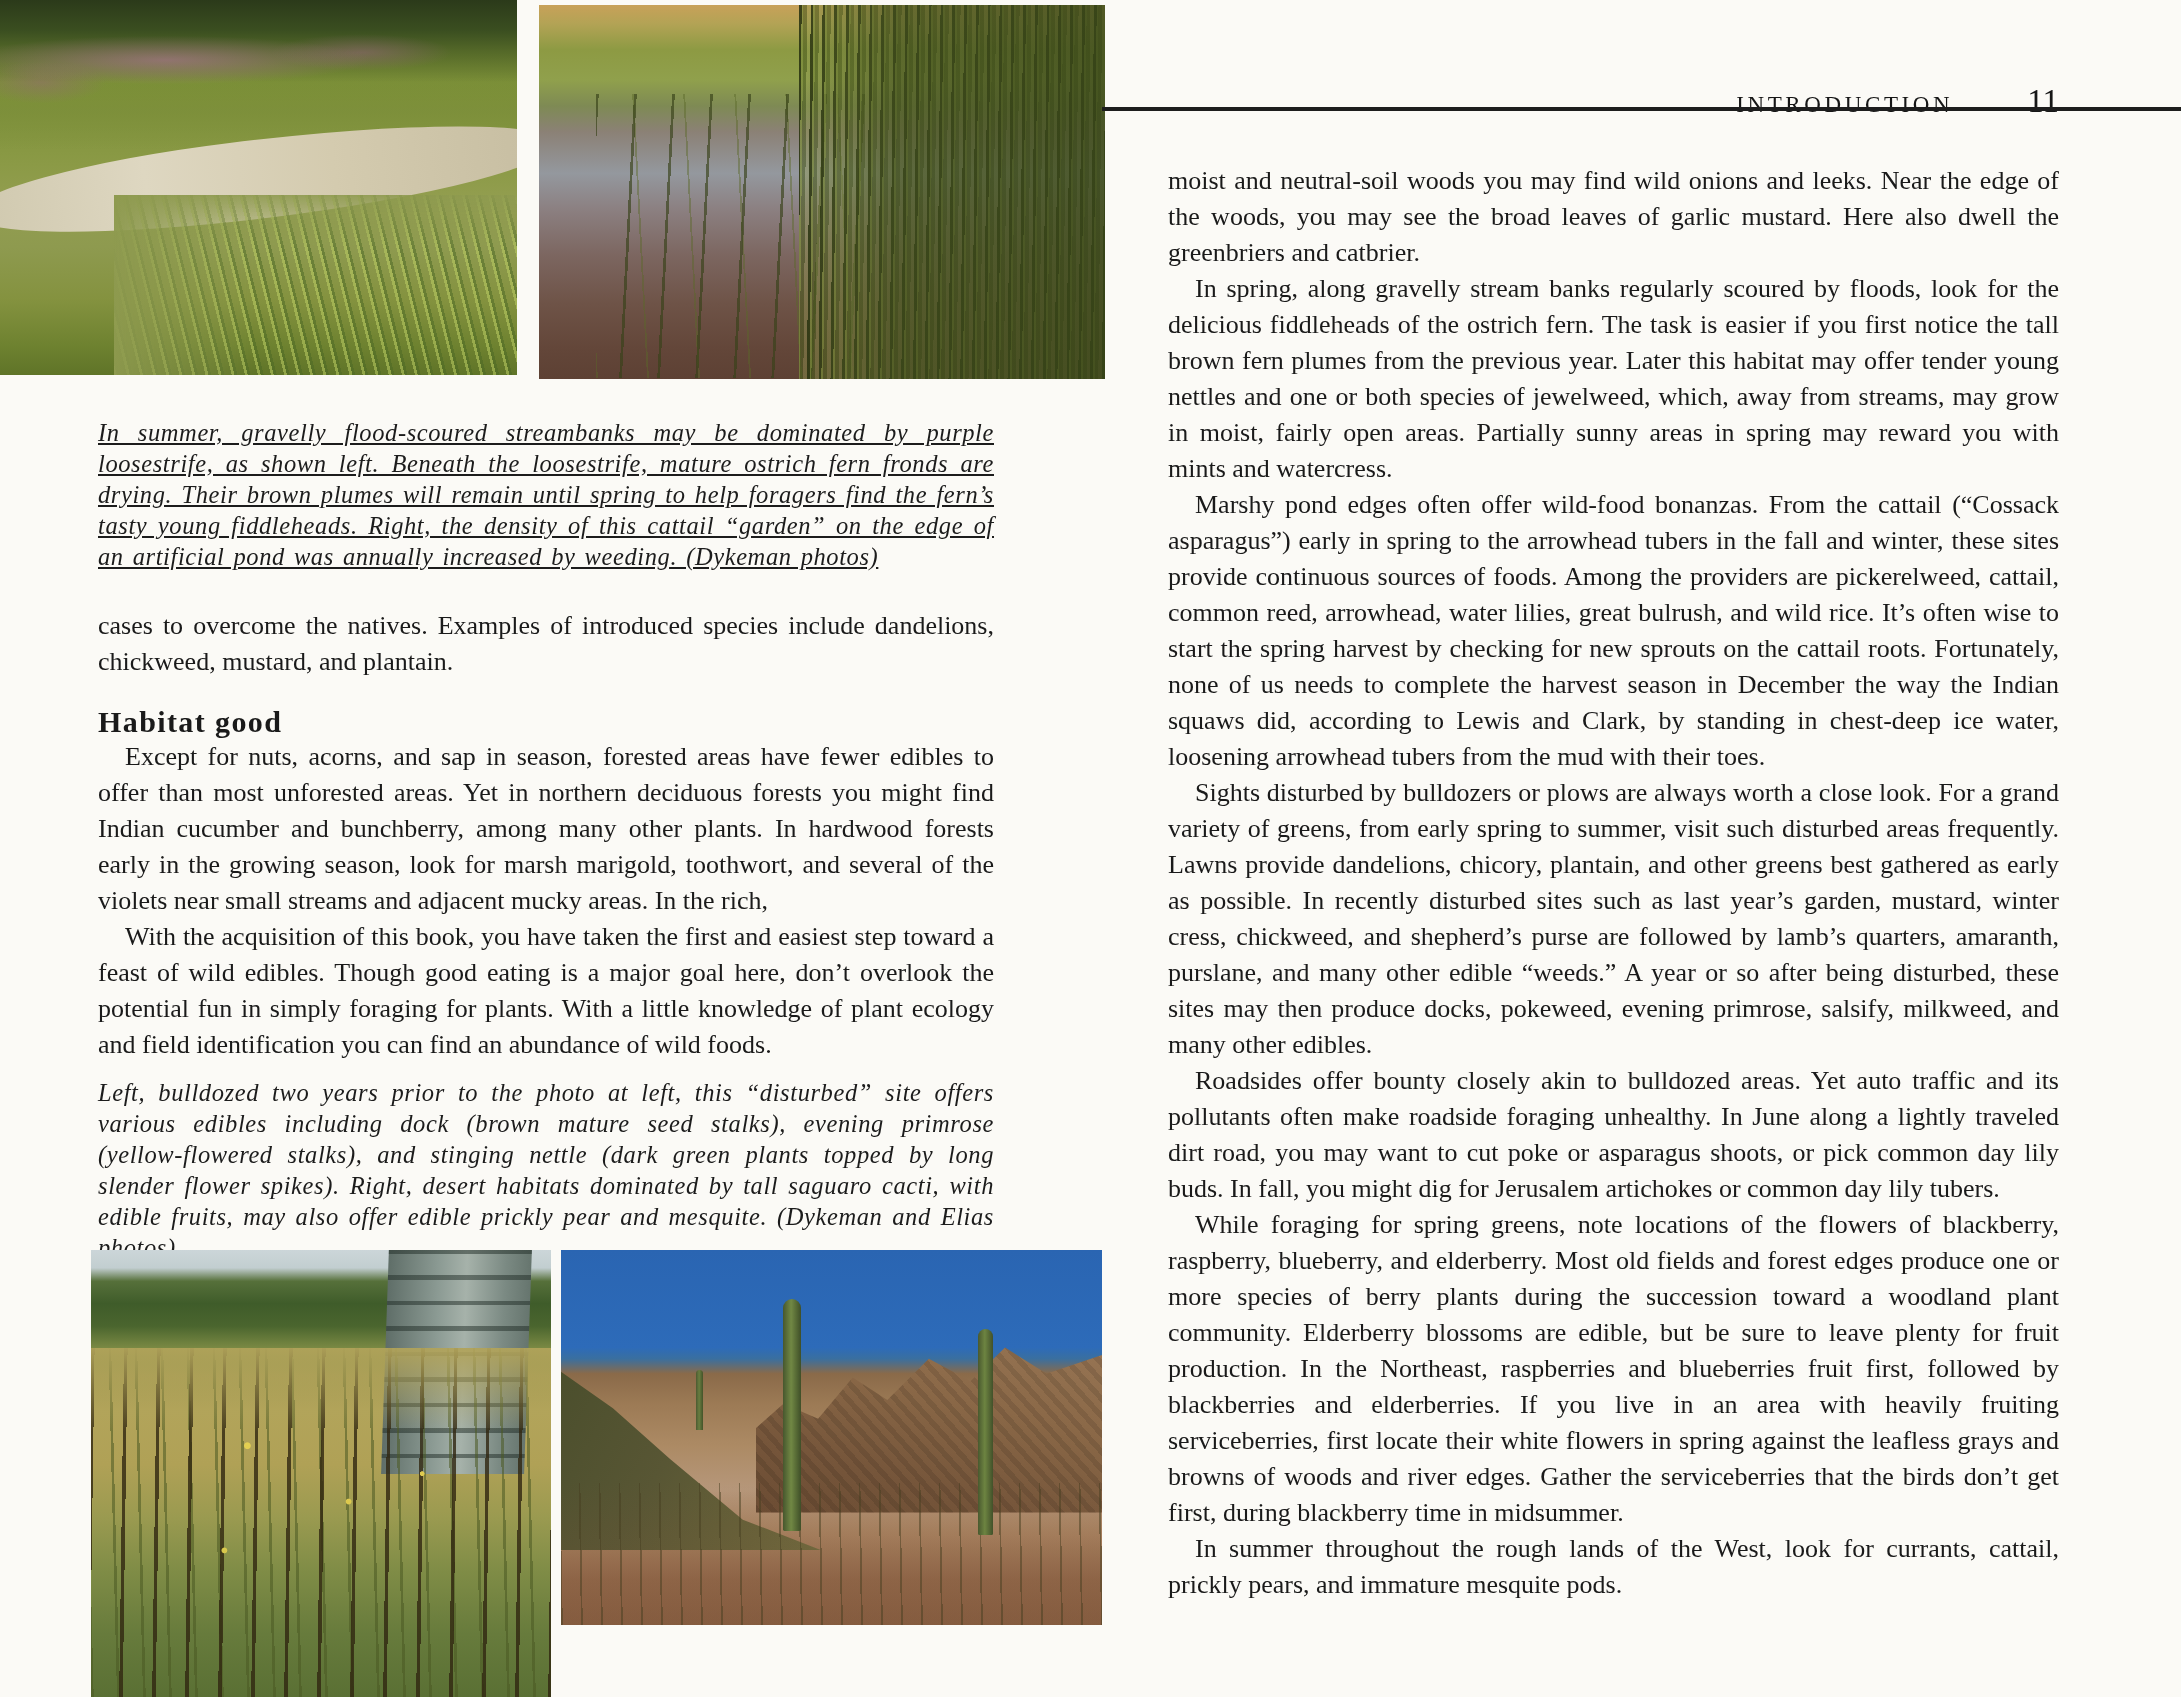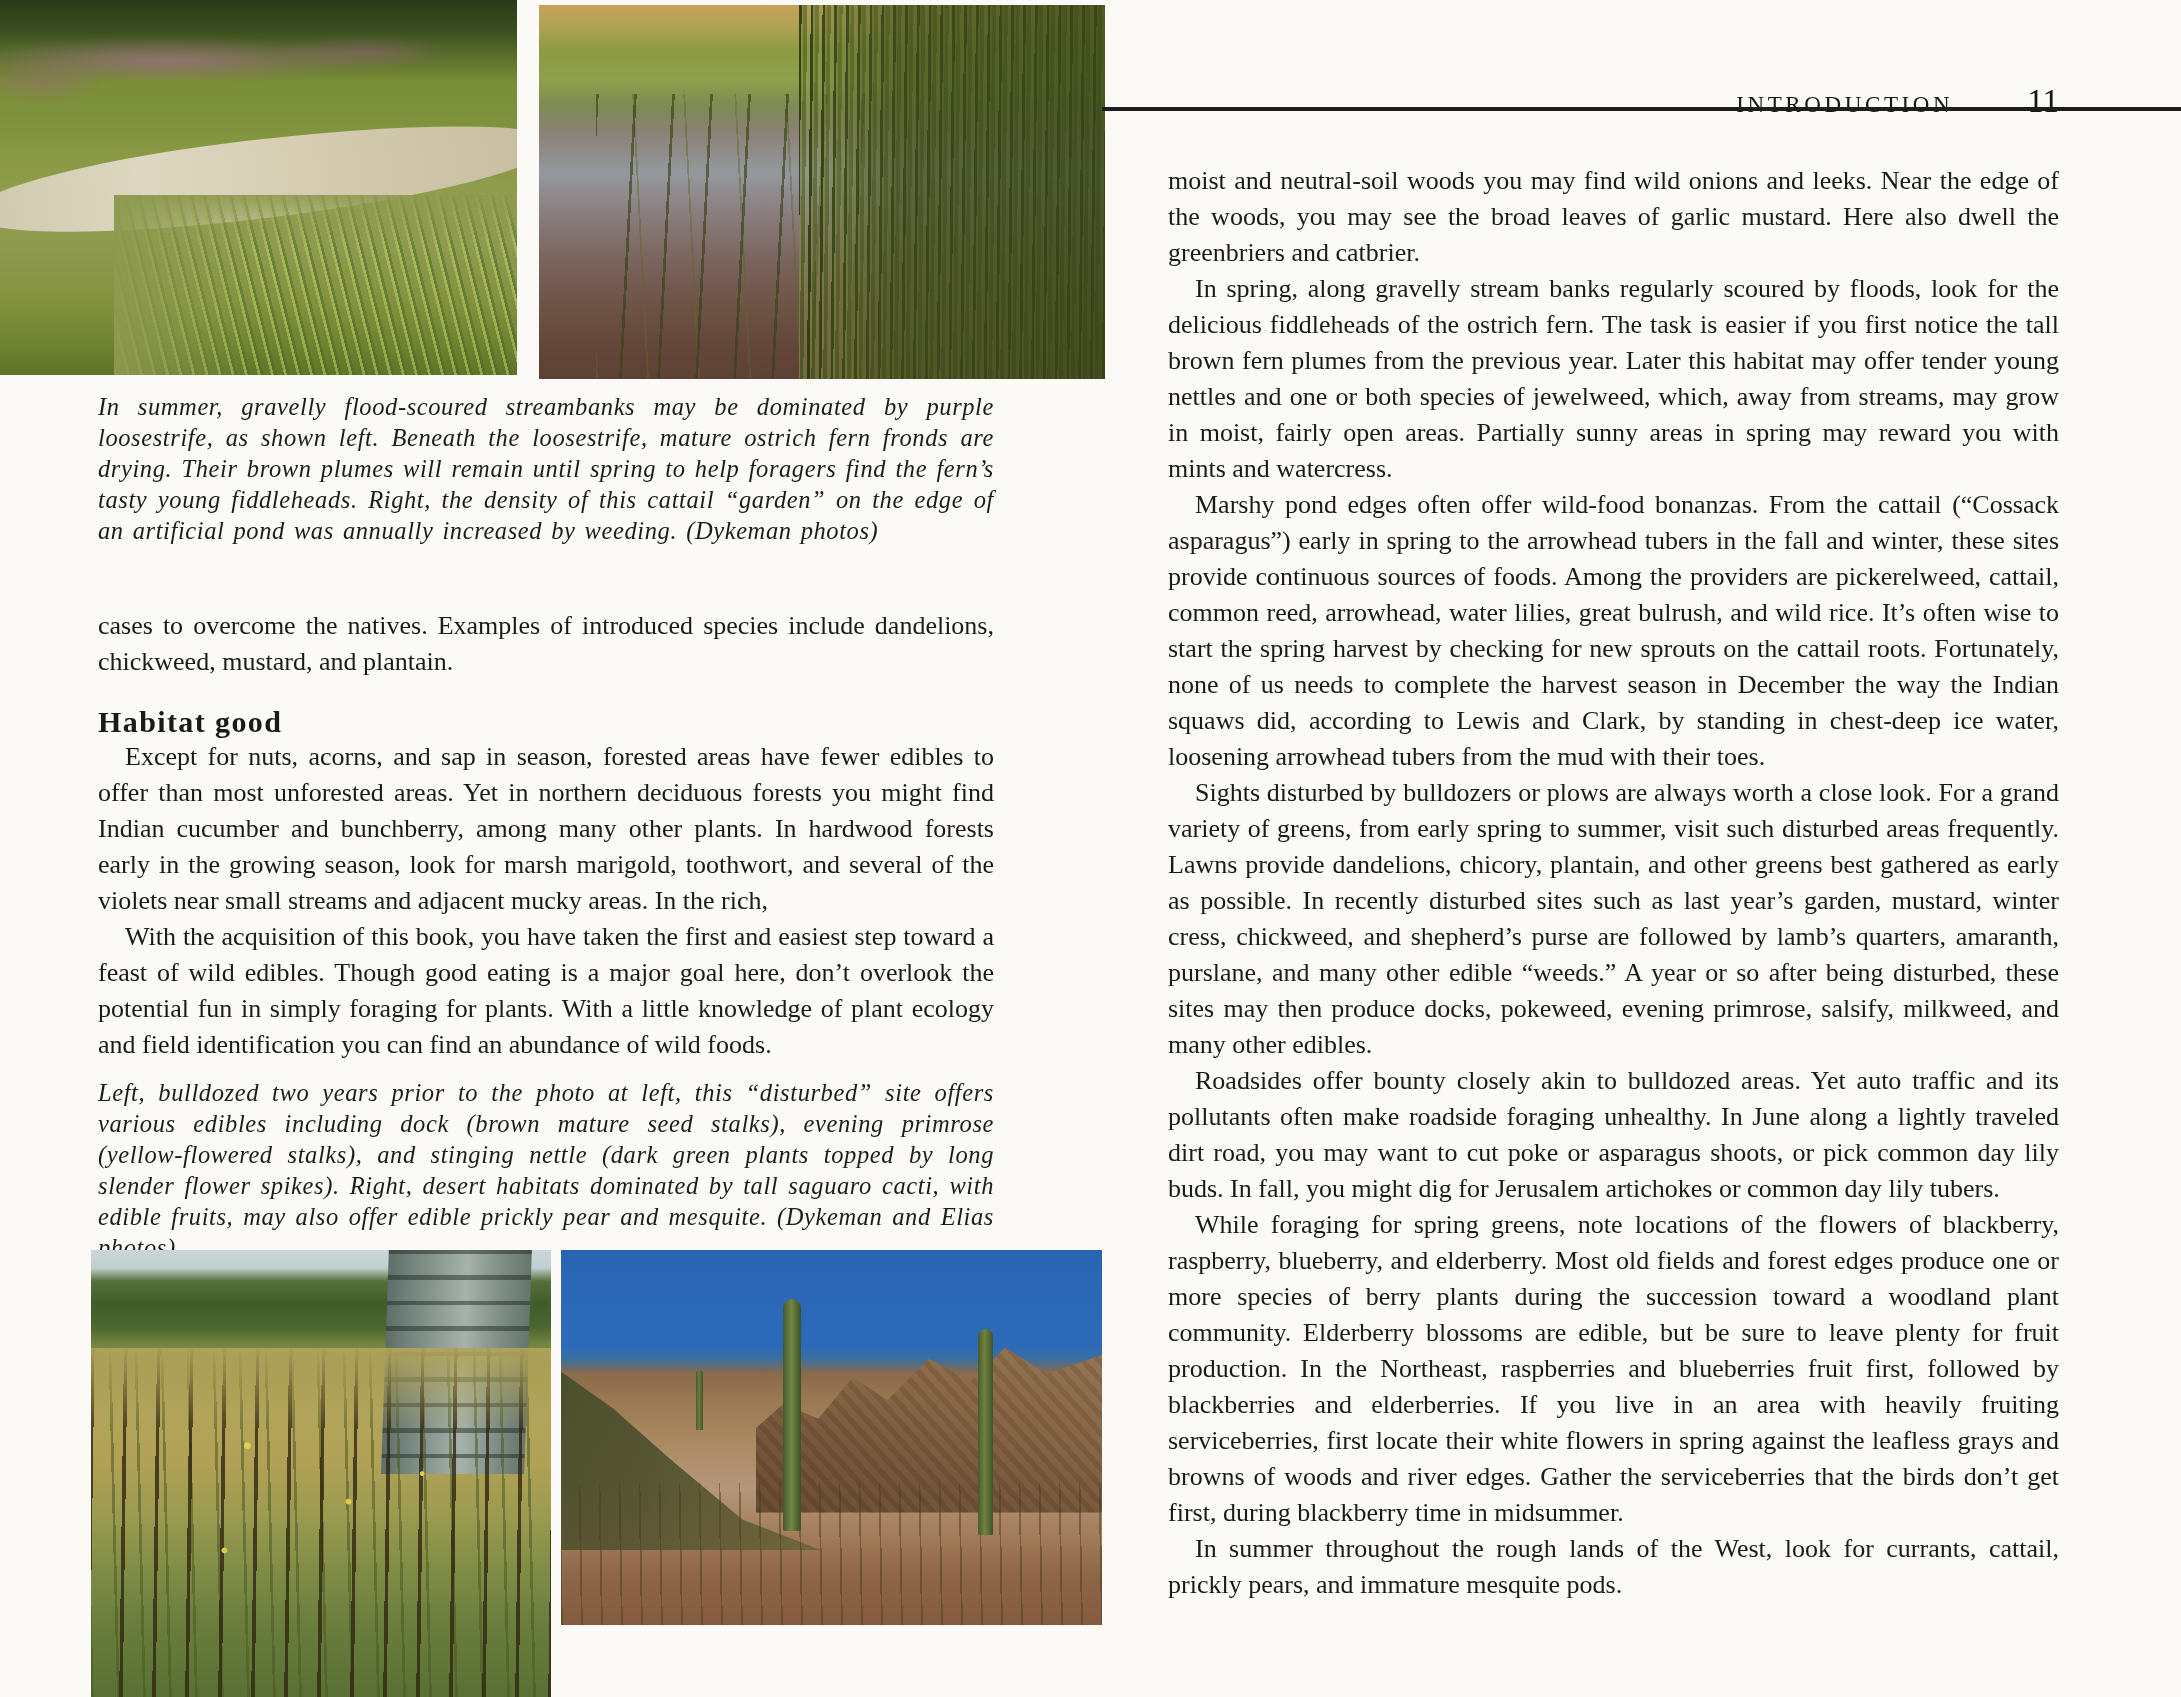--- a/index.html
+++ b/index.html
@@ -20,21 +20,21 @@
     color:#1a1a1a;
   }
   .caption{
     font-style:italic;
     font-size:24.5px;line-height:31px;
     letter-spacing:0.6px;word-spacing:2.3px;
     color:#1c1c1c;
   }
   .indent-all p{margin:0;text-indent:27px;}
   .indent-all p.noindent{text-indent:0;}
-  #caption-top   {left:98px;top:366px;width:896px;}
+  #caption-top   {left:98px;top:392px;width:896px;text-decoration:underline;}
   #body-cont     {left:98px;top:582px;width:896px;}
   #habitat-head  {position:absolute;left:98px;top:680px;
                   font-size:30px;font-weight:700;letter-spacing:1.4px;}
   #left-paras    {left:98px;top:739px;width:896px;}
   #caption-bottom{left:98px;top:1052px;width:896px;}
   #right-col     {left:1168px;top:163px;width:891px;}
   
   #running-header{
     position:absolute;left:1168px;top:60px;width:891px;
     display:flex;justify-content:flex-end;align-items:baseline;gap:74px;margin-top:23px;

